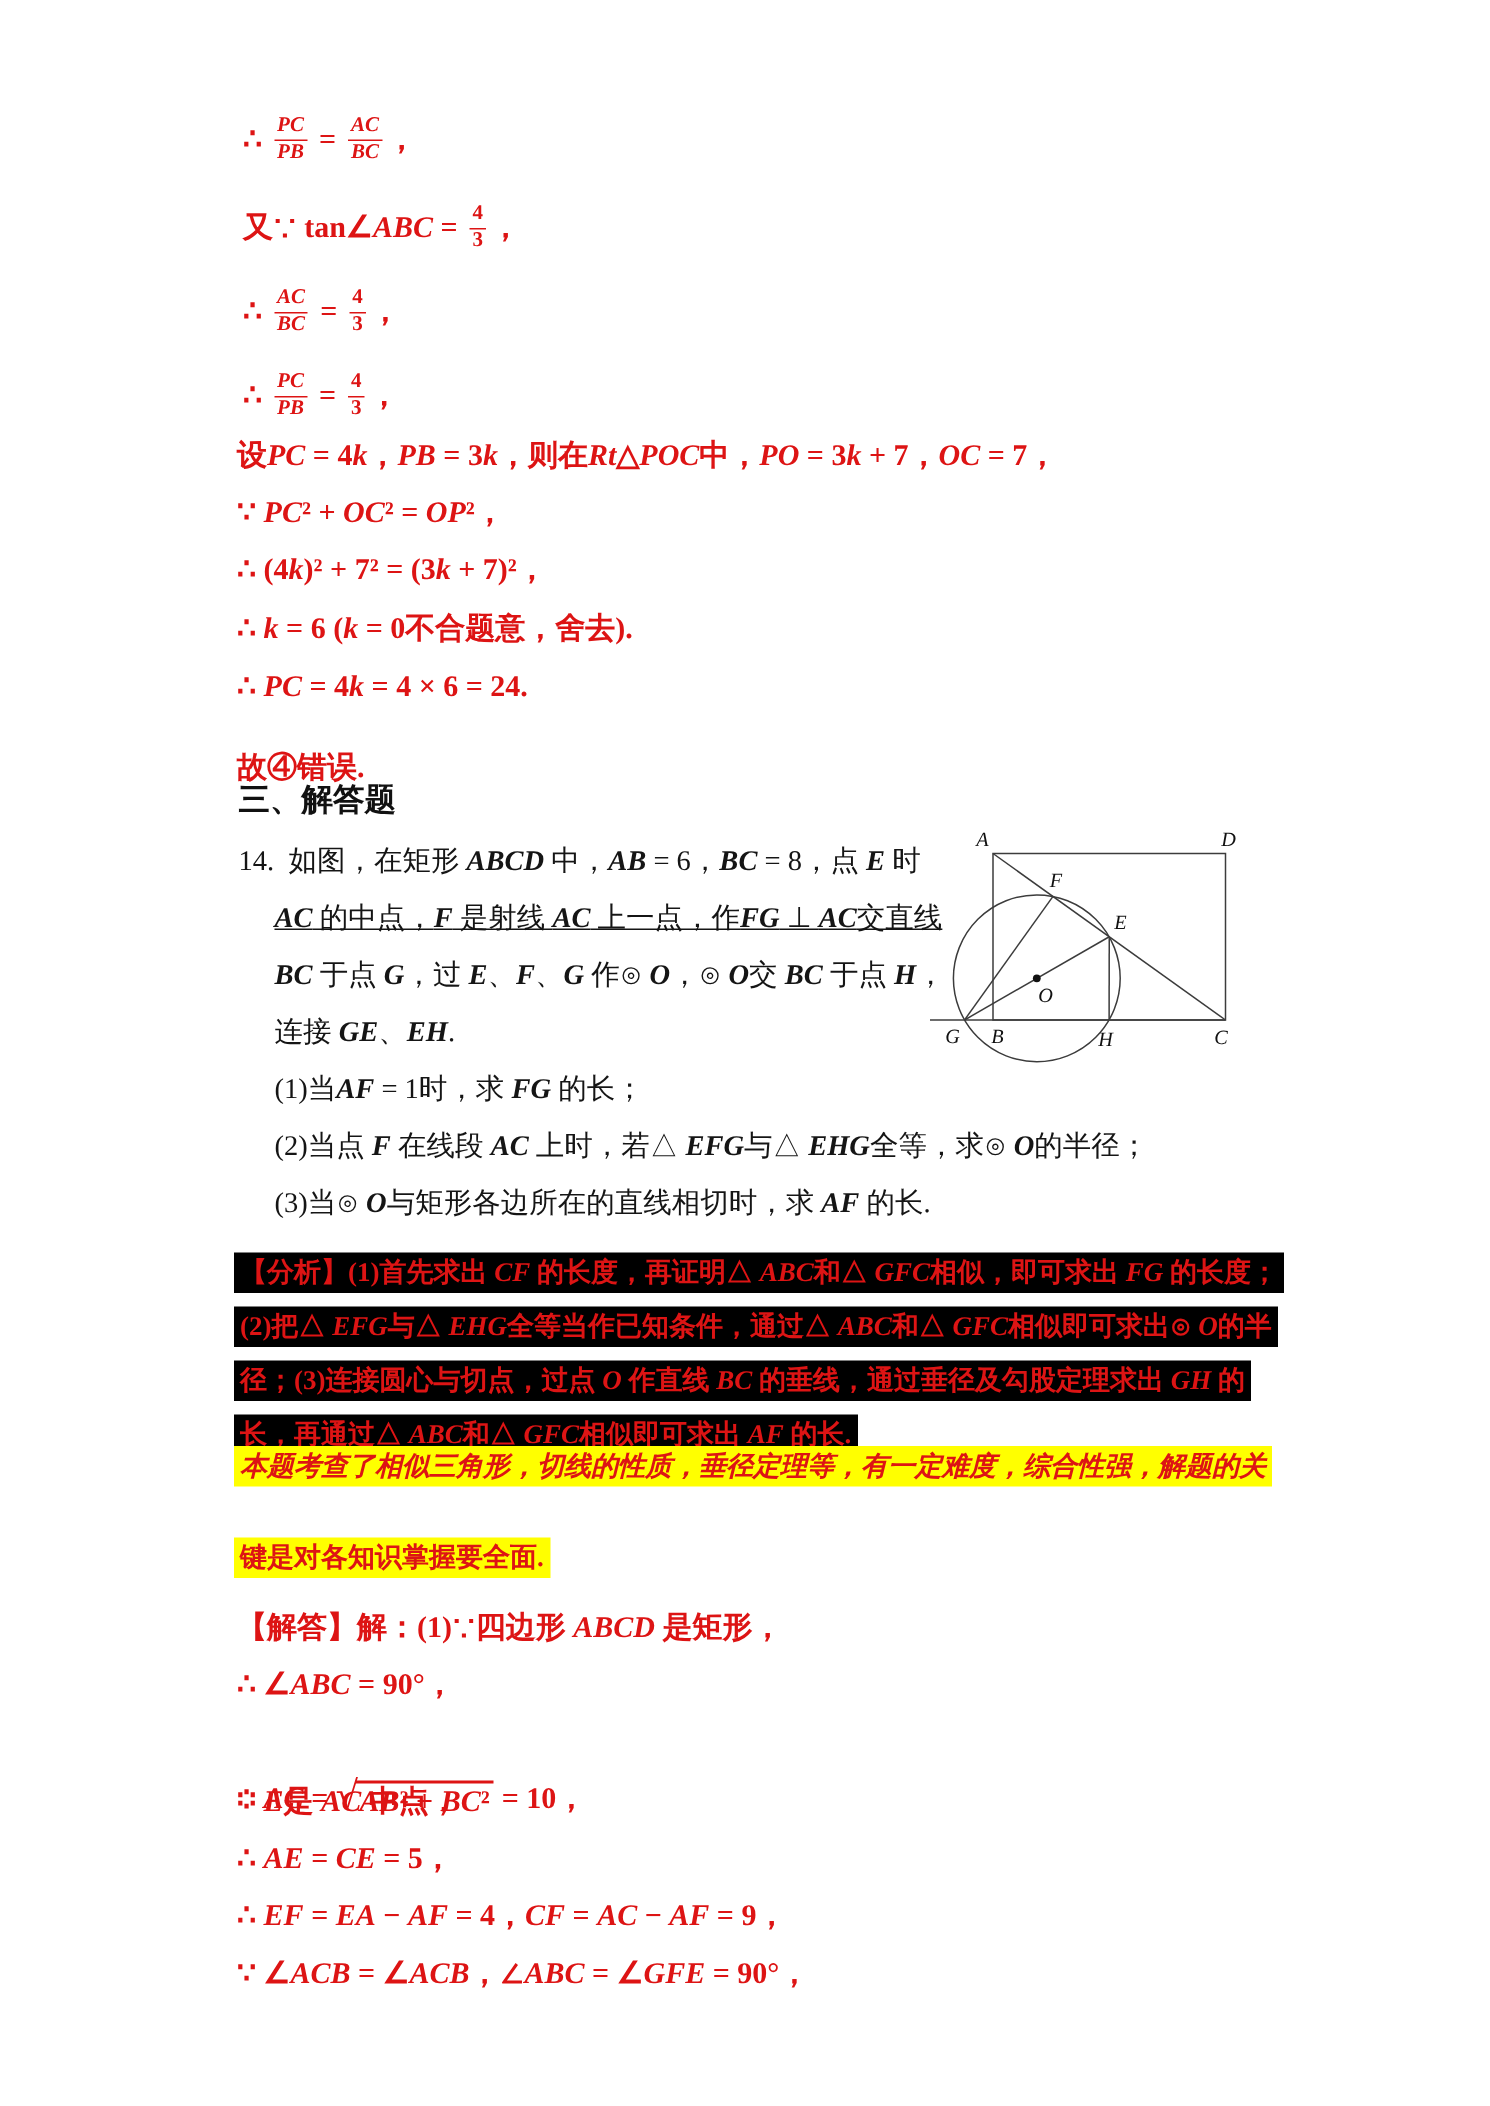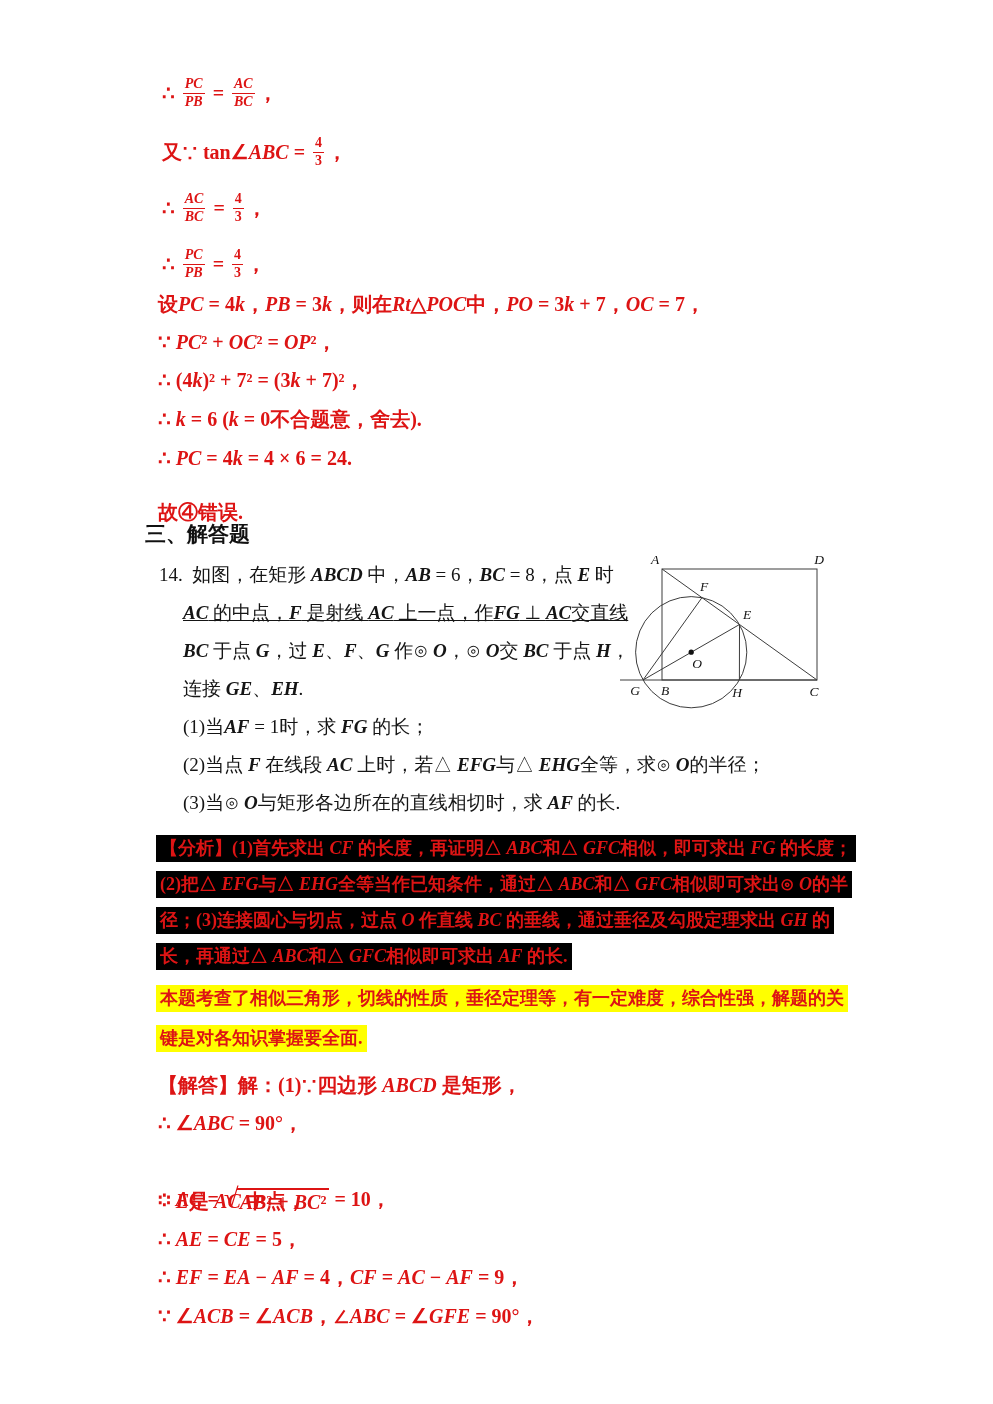--- a/index.html
+++ b/index.html
@@ -51,33 +51,33 @@
       <div class="line red fr" style="top: 76px; left: 162px;"><span class="seg c">∴ </span><span class="frac it"><span class="fn">PC</span><span class="fd">PB</span></span><span class="seg c"> = </span><span class="frac it"><span class="fn">AC</span><span class="fd">BC</span></span><span class="seg c">，</span></div>
       <div class="line red fr" style="top: 135px; left: 162px;"><span class="seg c">又∵ tan∠</span><span class="seg m">ABC</span><span class="seg c"> = </span><span class="frac"><span class="fn">4</span><span class="fd">3</span></span><span class="seg c">，</span></div>
       <div class="line red fr" style="top: 191px; left: 162px;"><span class="seg c">∴ </span><span class="frac it"><span class="fn">AC</span><span class="fd">BC</span></span><span class="seg c"> = </span><span class="frac"><span class="fn">4</span><span class="fd">3</span></span><span class="seg c">，</span></div>
       <div class="line red fr" style="top: 247px; left: 162px;"><span class="seg c">∴ </span><span class="frac it"><span class="fn">PC</span><span class="fd">PB</span></span><span class="seg c"> = </span><span class="frac"><span class="fn">4</span><span class="fd">3</span></span><span class="seg c">，</span></div>
       <div class="line red" style="top: 292px; left: 158px;"><span class="seg c">设</span><span class="seg m">PC</span><span class="seg c"> = 4</span><span class="seg m">k</span><span class="seg c">，</span><span class="seg m">PB</span><span class="seg c"> = 3</span><span class="seg m">k</span><span class="seg c">，则在</span><span class="seg m">Rt</span><span class="seg c">△</span><span class="seg m">POC</span><span class="seg c">中，</span><span class="seg m">PO</span><span class="seg c"> = 3</span><span class="seg m">k</span><span class="seg c"> + 7，</span><span class="seg m">OC</span><span class="seg c"> = 7，</span></div>
       <div class="line red" style="top: 330px; left: 158px;"><span class="seg c">∵ </span><span class="seg m">PC</span><span class="seg c">² + </span><span class="seg m">OC</span><span class="seg c">² = </span><span class="seg m">OP</span><span class="seg c">²，</span></div>
       <div class="line red" style="top: 368px; left: 158px;"><span class="seg c">∴ (4</span><span class="seg m">k</span><span class="seg c">)² + 7² = (3</span><span class="seg m">k</span><span class="seg c"> + 7)²，</span></div>
       <div class="line red" style="top: 407px; left: 158px;"><span class="seg c">∴ </span><span class="seg m">k</span><span class="seg c"> = 6 (</span><span class="seg m">k</span><span class="seg c"> = 0不合题意，舍去).</span></div>
       <div class="line red" style="top: 446px; left: 158px;"><span class="seg c">∴ </span><span class="seg m">PC</span><span class="seg c"> = 4</span><span class="seg m">k</span><span class="seg c"> = 4 × 6 = 24.</span></div>
       <div class="line red" style="top: 500px; left: 158px;"><span class="seg c">故④错误.</span></div>
-      <div class="line heading" style="top: 521px; left: 145px;"><span class="seg c">三、解答题</span></div>
+      <div class="line heading" style="top: 521px; left: 159px;"><span class="seg c">三、解答题</span></div>
       <div class="line black" style="top: 563px; left: 159px;"><span class="seg c">14.  如图，在矩形 </span><span class="seg m">ABCD</span><span class="seg c"> 中，</span><span class="seg m">AB</span><span class="seg c"> = 6，</span><span class="seg m">BC</span><span class="seg c"> = 8，点 </span><span class="seg m">E</span><span class="seg c"> 时</span></div>
       <div class="line black" style="top: 601px; left: 183px; text-decoration: underline;"><span class="seg m">AC</span><span class="seg c"> 的中点，</span><span class="seg m">F</span><span class="seg c"> 是射线 </span><span class="seg m">AC</span><span class="seg c"> 上一点，作</span><span class="seg m">FG</span><span class="seg c"> ⊥ </span><span class="seg m">AC</span><span class="seg c">交直线</span></div>
       <div class="line black" style="top: 639px; left: 183px;"><span class="seg m">BC</span><span class="seg c"> 于点 </span><span class="seg m">G</span><span class="seg c">，过 </span><span class="seg m">E</span><span class="seg c">、</span><span class="seg m">F</span><span class="seg c">、</span><span class="seg m">G</span><span class="seg c"> 作⊙ </span><span class="seg m">O</span><span class="seg c">，⊙ </span><span class="seg m">O</span><span class="seg c">交 </span><span class="seg m">BC</span><span class="seg c"> 于点 </span><span class="seg m">H</span><span class="seg c">，</span></div>
       <div class="line black" style="top: 677px; left: 183px;"><span class="seg c">连接 </span><span class="seg m">GE</span><span class="seg c">、</span><span class="seg m">EH</span><span class="seg c">.</span></div>
       <div class="line black" style="top: 715px; left: 183px;"><span class="seg c">(1)当</span><span class="seg m">AF</span><span class="seg c"> = 1时，求 </span><span class="seg m">FG</span><span class="seg c"> 的长；</span></div>
       <div class="line black" style="top: 753px; left: 183px;"><span class="seg c">(2)当点 </span><span class="seg m">F</span><span class="seg c"> 在线段 </span><span class="seg m">AC</span><span class="seg c"> 上时，若△ </span><span class="seg m">EFG</span><span class="seg c">与△ </span><span class="seg m">EHG</span><span class="seg c">全等，求⊙ </span><span class="seg m">O</span><span class="seg c">的半径；</span></div>
       <div class="line black" style="top: 791px; left: 183px;"><span class="seg c">(3)当⊙ </span><span class="seg m">O</span><span class="seg c">与矩形各边所在的直线相切时，求 </span><span class="seg m">AF</span><span class="seg c"> 的长.</span></div>
       <div class="line hl cyan" style="top: 835px; left: 156px;"><span class="seg c">【分析】(1)首先求出 </span><span class="seg m">CF</span><span class="seg c"> 的长度，再证明△ </span><span class="seg m">ABC</span><span class="seg c">和△ </span><span class="seg m">GFC</span><span class="seg c">相似，即可求出 </span><span class="seg m">FG</span><span class="seg c"> 的长度；</span></div>
       <div class="line hl cyan" style="top: 871px; left: 156px;"><span class="seg c">(2)把△ </span><span class="seg m">EFG</span><span class="seg c">与△ </span><span class="seg m">EHG</span><span class="seg c">全等当作已知条件，通过△ </span><span class="seg m">ABC</span><span class="seg c">和△ </span><span class="seg m">GFC</span><span class="seg c">相似即可求出⊙ </span><span class="seg m">O</span><span class="seg c">的半</span></div>
       <div class="line hl cyan" style="top: 907px; left: 156px;"><span class="seg c">径；(3)连接圆心与切点，过点 </span><span class="seg m">O</span><span class="seg c"> 作直线 </span><span class="seg m">BC</span><span class="seg c"> 的垂线，通过垂径及勾股定理求出 </span><span class="seg m">GH</span><span class="seg c"> 的</span></div>
       <div class="line hl cyan" style="top: 943px; left: 156px;"><span class="seg c">长，再通过△ </span><span class="seg m">ABC</span><span class="seg c">和△ </span><span class="seg m">GFC</span><span class="seg c">相似即可求出 </span><span class="seg m">AF</span><span class="seg c"> 的长.</span></div>
-      <div class="line hl yellow" style="top: 985px; left: 156px;"><span class="seg c">本题考查了相似三角形，切线的性质，垂径定理等，有一定难度，综合性强，解题的关</span></div>
+      <div class="line hl yellow" style="top: 964px; left: 156px; font-style: italic;"><span class="seg c">本题考查了相似三角形，切线的性质，垂径定理等，有一定难度，综合性强，解题的关</span></div>
       <div class="line hl yellow" style="top: 1025px; left: 156px;"><span class="seg c">键是对各知识掌握要全面.</span></div>
       <div class="line red" style="top: 1073px; left: 158px;"><span class="seg c">【解答】解：(1)∵四边形 </span><span class="seg m">ABCD</span><span class="seg c"> 是矩形，</span></div>
       <div class="line red" style="top: 1111px; left: 158px;"><span class="seg c">∴ ∠</span><span class="seg m">ABC</span><span class="seg c"> = 90°，</span></div>
       <div class="line red" style="top: 1187px; left: 158px;"><span class="seg c">∴ </span><span class="seg m">AC</span><span class="seg c"> = </span><span class="sqrt"><span class="sg">√</span><span class="rc"><span class="seg m">AB</span><span class="seg c">² + </span><span class="seg m">BC</span><span class="seg c">²</span></span></span><span class="seg c"> = 10，</span></div>
       <div class="line red" style="top: 1189px; left: 158px;"><span class="seg c">∵ </span><span class="seg m">E</span><span class="seg c">是 </span><span class="seg m">AC</span><span class="seg c"> 中点，</span></div>
       <div class="line red" style="top: 1227px; left: 158px;"><span class="seg c">∴ </span><span class="seg m">AE</span><span class="seg c"> = </span><span class="seg m">CE</span><span class="seg c"> = 5，</span></div>
       <div class="line red" style="top: 1265px; left: 158px;"><span class="seg c">∴ </span><span class="seg m">EF</span><span class="seg c"> = </span><span class="seg m">EA</span><span class="seg c"> − </span><span class="seg m">AF</span><span class="seg c"> = 4，</span><span class="seg m">CF</span><span class="seg c"> = </span><span class="seg m">AC</span><span class="seg c"> − </span><span class="seg m">AF</span><span class="seg c"> = 9，</span></div>
       <div class="line red" style="top: 1304px; left: 158px;"><span class="seg c">∵ ∠</span><span class="seg m">ACB</span><span class="seg c"> = ∠</span><span class="seg m">ACB</span><span class="seg c">，∠</span><span class="seg m">ABC</span><span class="seg c"> = ∠</span><span class="seg m">GFE</span><span class="seg c"> = 90°，</span></div>
     </div>
 

